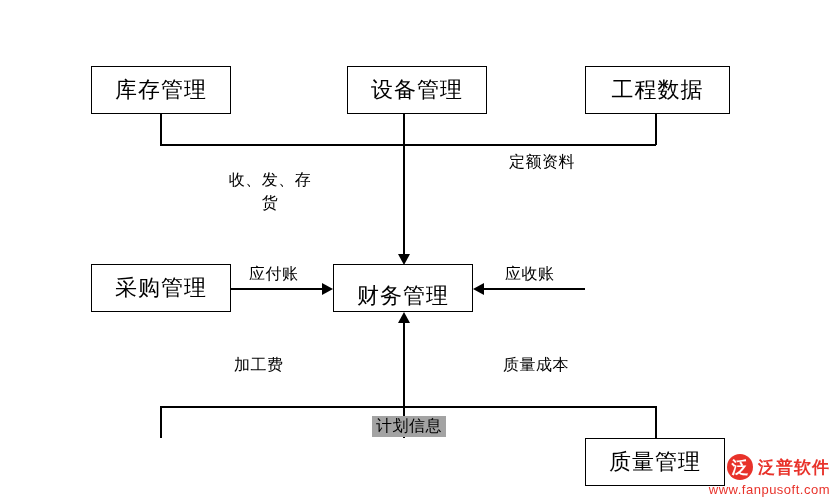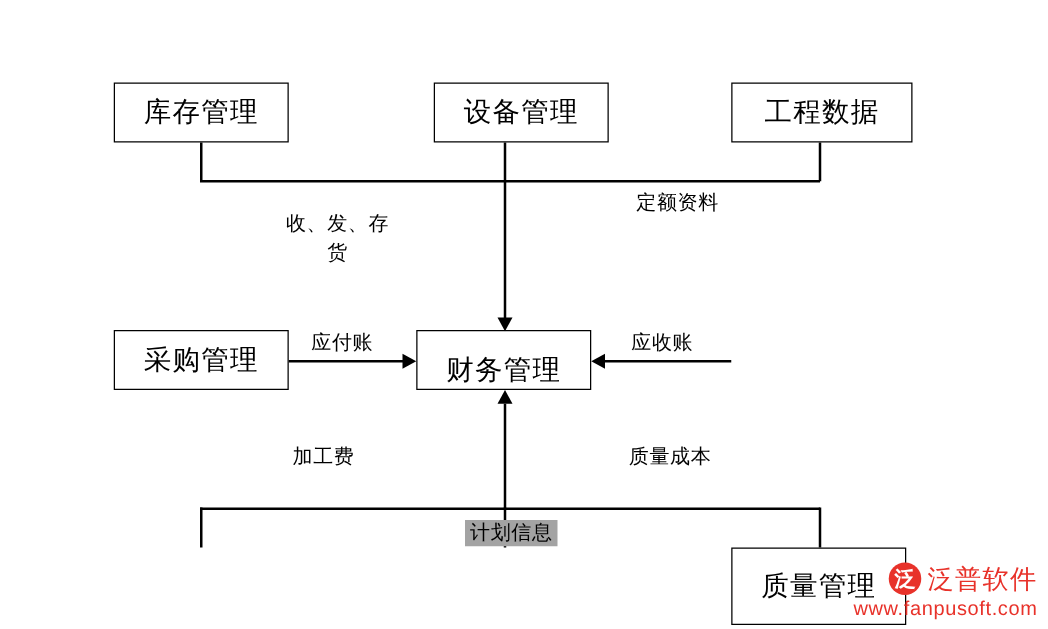--- a/index.html
+++ b/index.html
@@ -94,27 +94,27 @@
     color: #ffffff;
     font-size: 17px;
     font-weight: bold;
     display: flex;
     align-items: center;
     justify-content: center;
     margin-right: 5px;
     font-family: "Liberation Serif", serif;
   }
   #wm-name {
-    font-size: 21px;
+    font-size: 17px;
     color: #e8322a;
-    font-weight: normal;
+    font-weight: bold;
     letter-spacing: 1px;
   }
   #wm-url {
-    font-size: 16px;
+    font-size: 13px;
     color: #e8322a;
     margin-top: 2px;
     letter-spacing: 0.5px;
   }
 </style>
 </head>
 <body>
 
 <div id="canvas">
 
@@ -128,21 +128,21 @@
     <span>工程数据</span>
   </div>
 
   <div class="node" style="left:91px; top:264px; width:140px; height:48px;">
     <span>采购管理</span>
   </div>
   <div class="node" style="left:333px; top:264px; width:140px; height:48px;align-items:flex-end;">
     <span>财务管理</span>
   </div>
 
-  <div class="node" style="left:585px; top:438px; width:140px; height:62px;">
+  <div class="node" style="left:585px; top:438px; width:140px; height:48px;">
     <span>质量管理</span>
   </div>
 
   <div class="line vline" style="left:160px; top:114px; height:31px;"></div>
   <div class="line vline" style="left:403px; top:114px; height:31px;"></div>
   <div class="line vline" style="left:655px; top:114px; height:31px;"></div>
 
   <div class="line hline" style="left:160px; top:144px; width:496px;"></div>
 
   <div class="line vline" style="left:403px; top:144px; height:114px;"></div>

